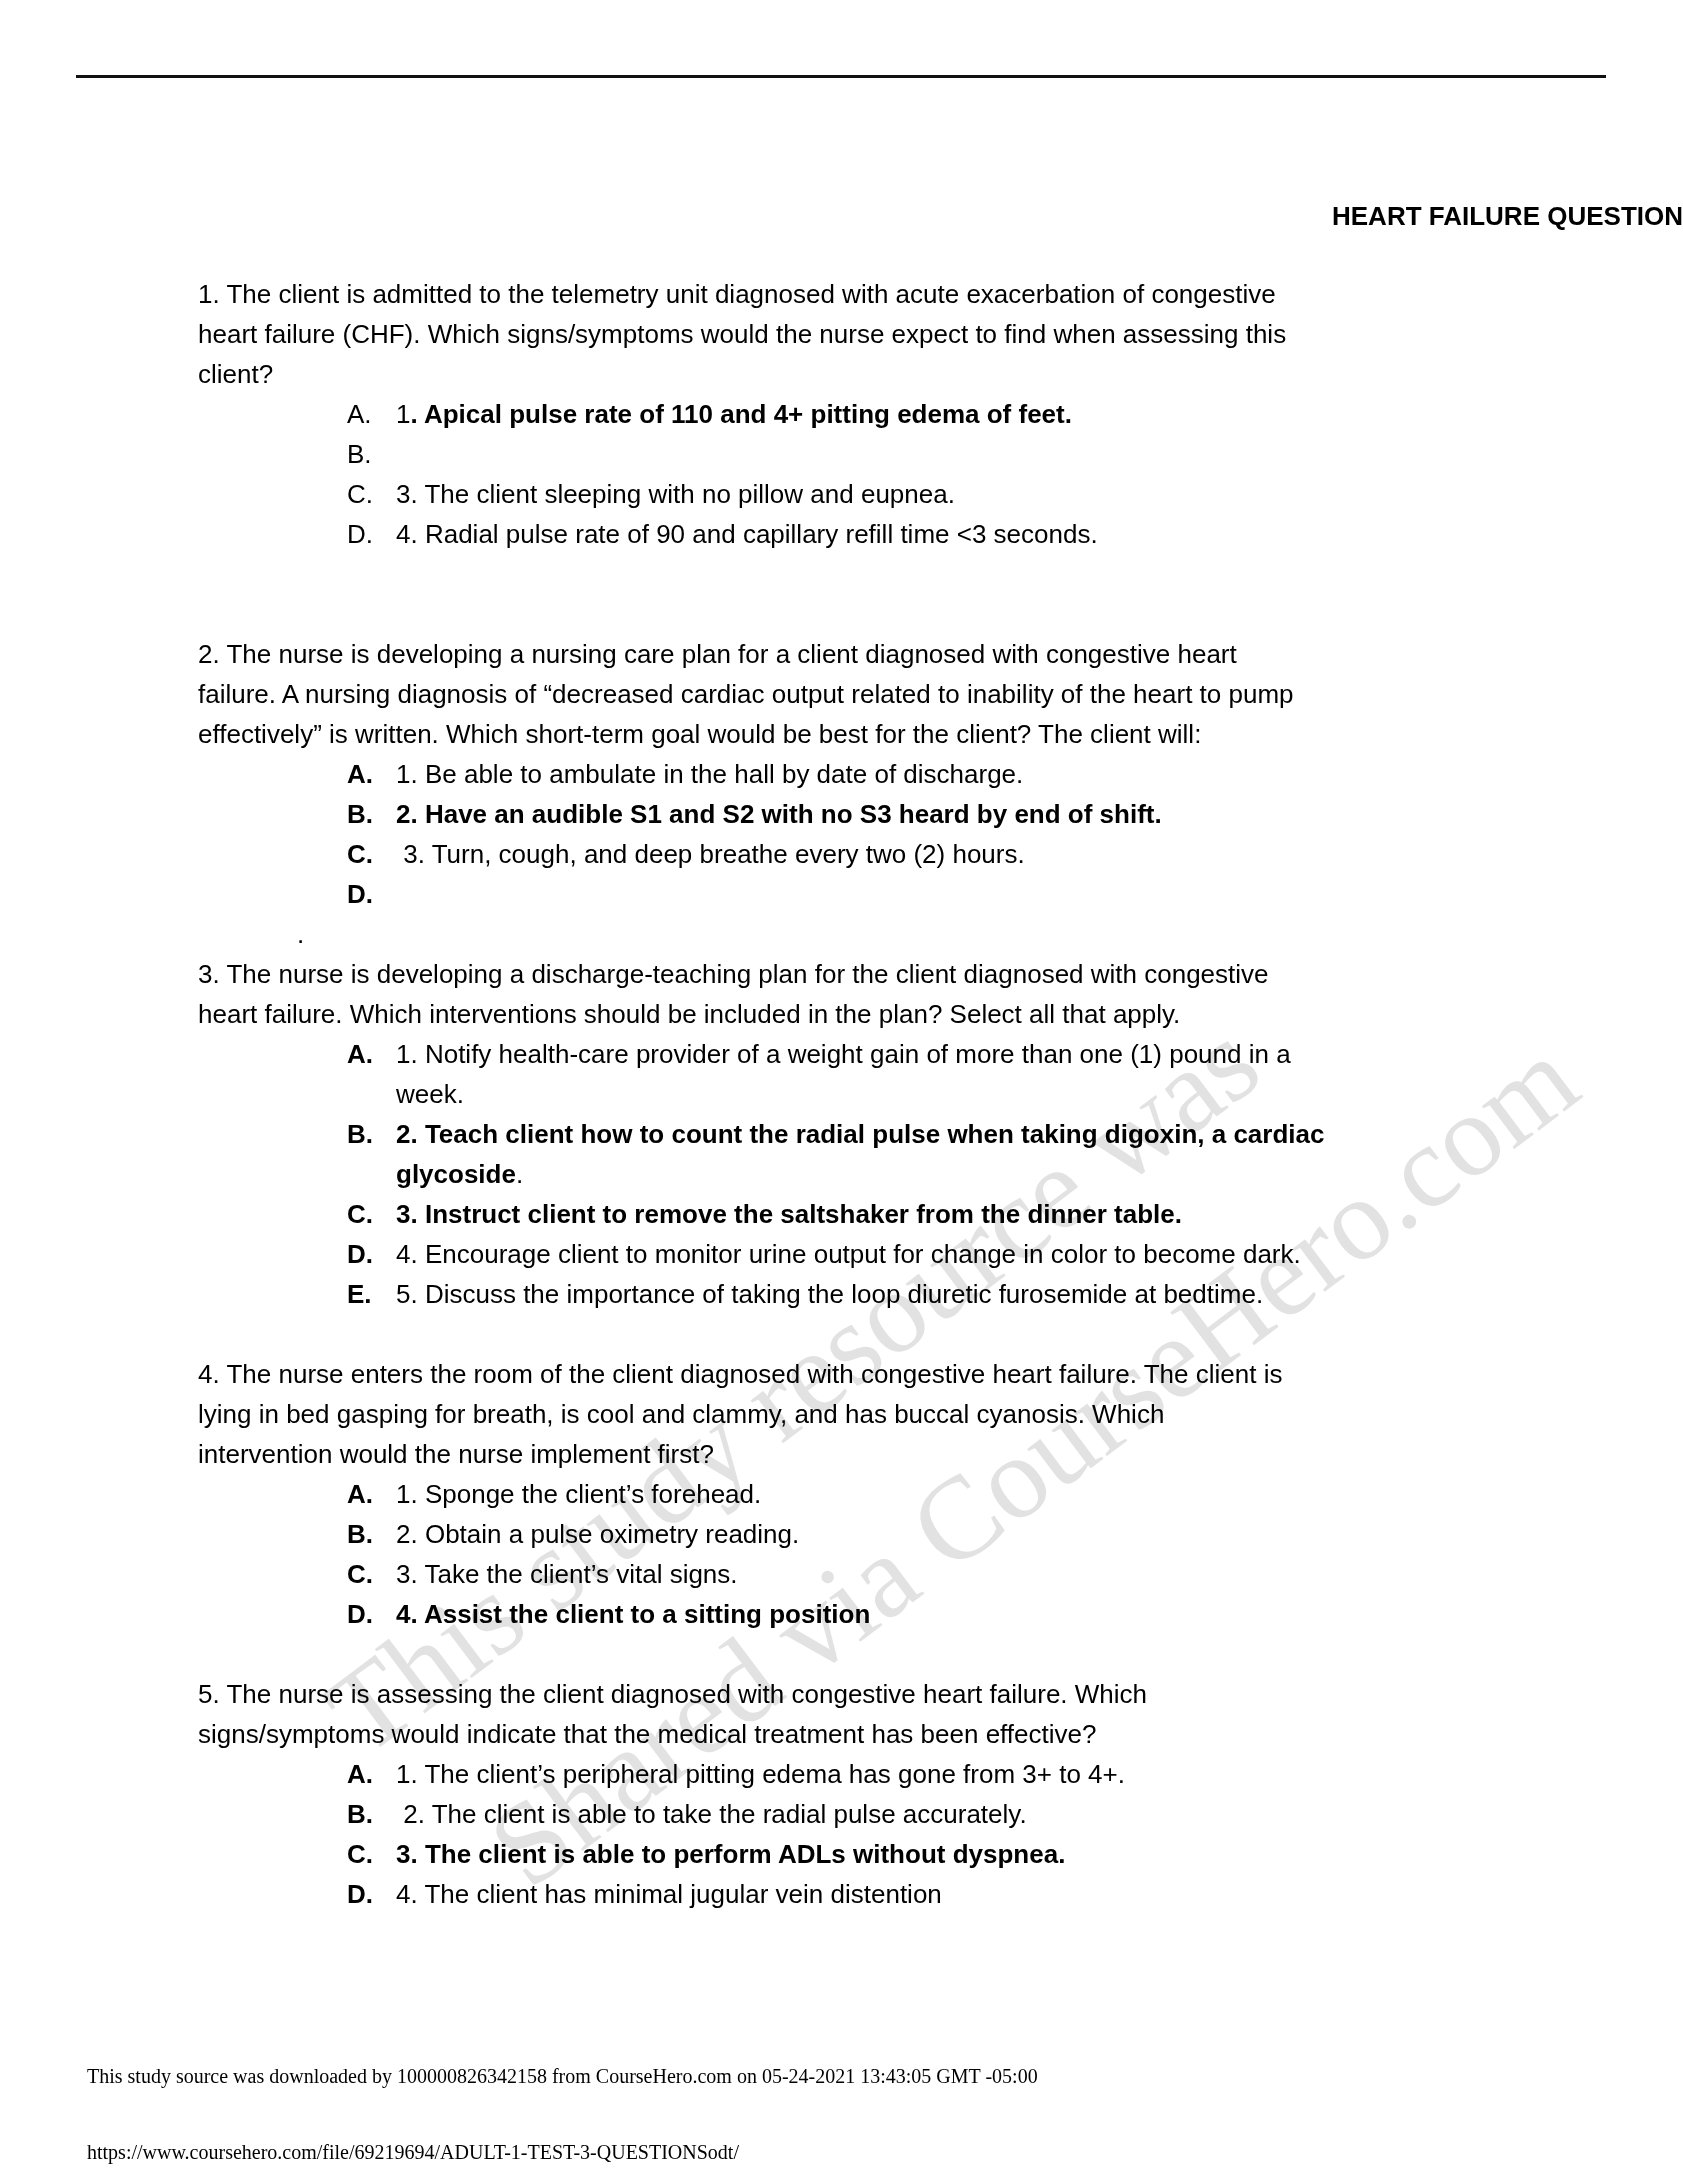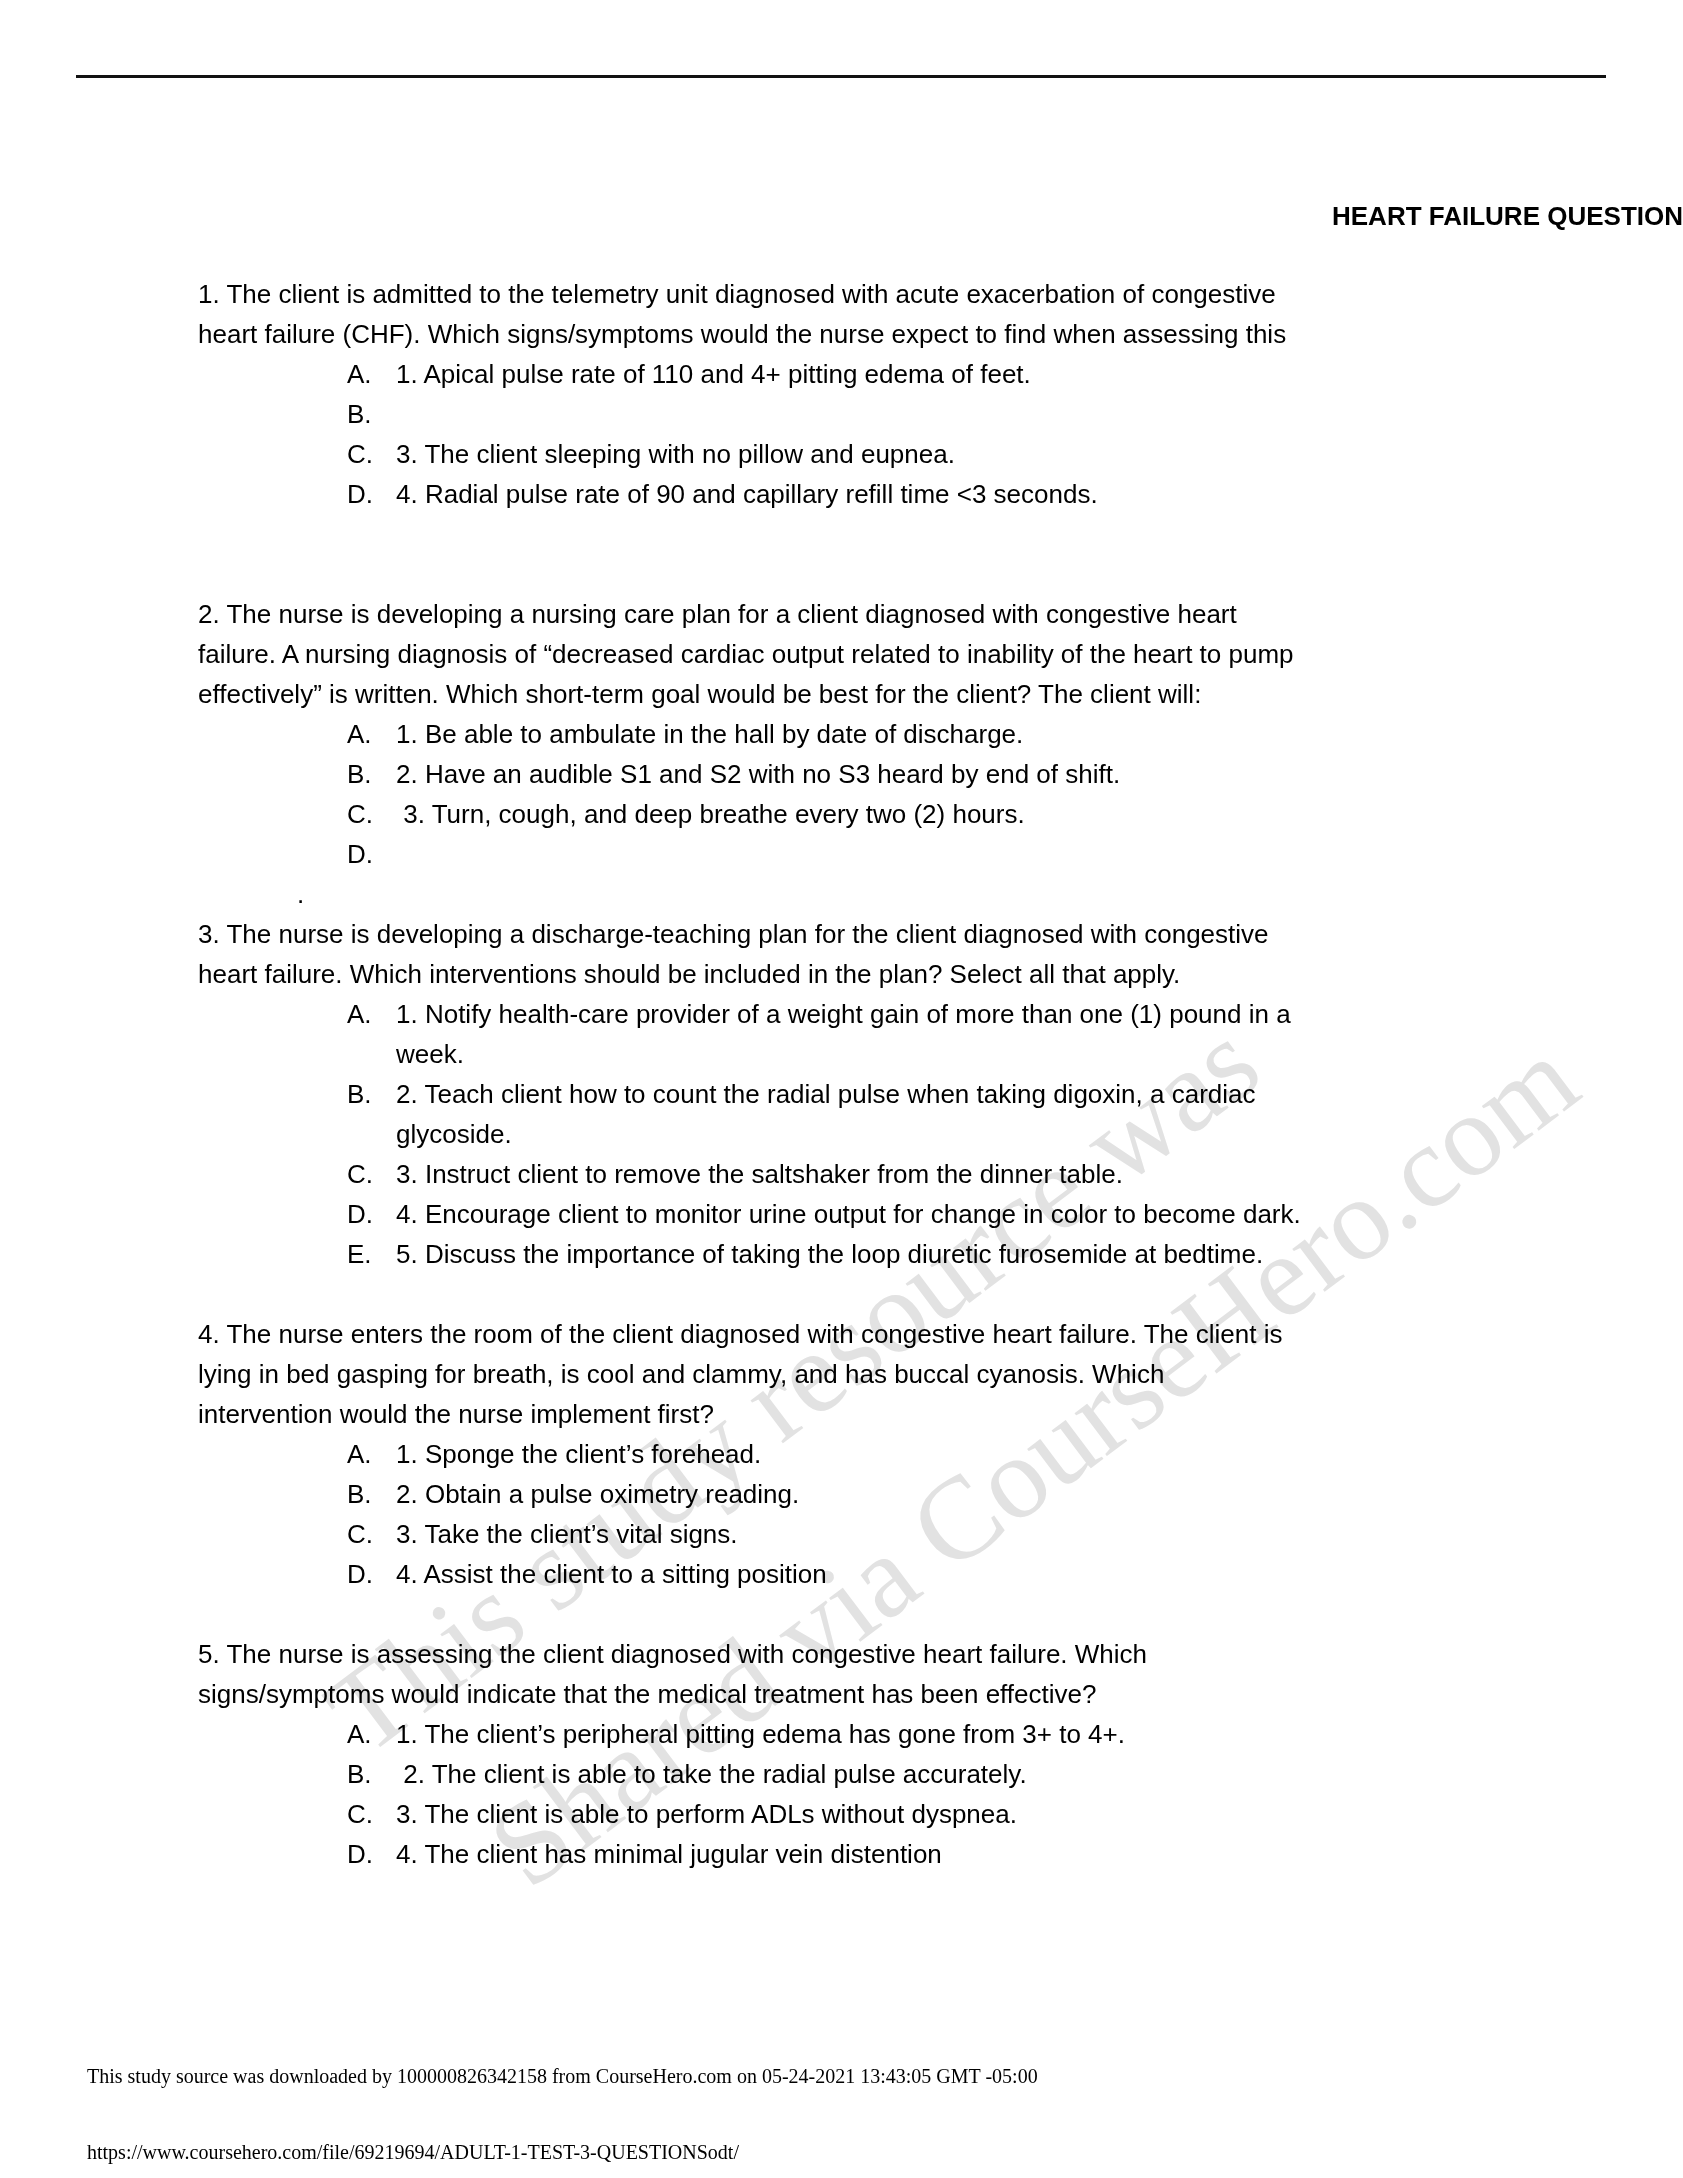--- a/index.html
+++ b/index.html
@@ -8,21 +8,21 @@
   .rule { position: absolute; left: 76px; top: 75px; width: 1530px; height: 3px; background: #111; }
   .title { position: absolute; left: 0; width: 1683px; top: 196px; text-align: right;
            font-size: 26px; font-weight: bold; text-decoration: underline; line-height: 40px; margin-left: 0px; }
   .title span { display: inline-block; transform: translateX(0px); }
   .doc { position: absolute; left: 198px; top: 274px; width: 1307px; font-size: 26px; line-height: 40px; }
   .stem-line { white-space: nowrap; height: 40px; }
   .opt { position: relative; white-space: nowrap; height: 40px; }
   .opt .lbl { position: absolute; left: 149px; top: 0; }
   .opt .txt { position: absolute; left: 198px; top: 0; }
   .opt.cont .txt { left: 198px; }
-  .b { font-weight: normal; }
+  .b { font-weight: bold; }
   .blank { height: 40px; }
   .dot-line { height: 40px; position: relative; }
   .dot-line span { position: absolute; left: 99px; }
   .footer { position: absolute; left: 87px; font-family: "Liberation Serif", serif; font-size: 20px; white-space: nowrap; }
   .f1 { top: 2065px; }
   .f2 { top: 2141px; }
   .wm { position: absolute; font-family: "Liberation Serif", serif; color: #e2e2e2; font-size: 117px;
         white-space: nowrap; transform-origin: 0 0; transform: rotate(-37deg); pointer-events: none; z-index: 0; }
   .wm1 { left: 302px; top: 1673px; }
   .wm2 { left: 465px; top: 1807px; }
@@ -36,20 +36,21 @@
 <div class="wm wm1">This study resource was</div>
 <div class="wm wm2">Shared via CourseHero.com</div>
 
 <div class="title"><span>HEART FAILURE QUESTION</span></div>
 
 <div class="doc" id="doc">
 
 <div>
       <div class="stem-line">1. The client is admitted to the telemetry unit diagnosed with acute exacerbation of congestive</div>
       <div class="stem-line">heart failure (CHF). Which signs/symptoms would the nurse expect to find when assessing this</div>
+      <div class="stem-line">client?</div>
       <div class="opt">
         <span class="lbl">A.</span>
         <span class="txt"><span>1</span><span class="b">. Apical pulse rate of 110 and 4+ pitting edema of feet.</span></span>
       </div>
       <div class="opt">
         <span class="lbl">B.</span>
       </div>
       <div class="opt">
         <span class="lbl">C.</span>
         <span class="txt"><span>3. The client sleeping with no pillow and eupnea.</span></span>

